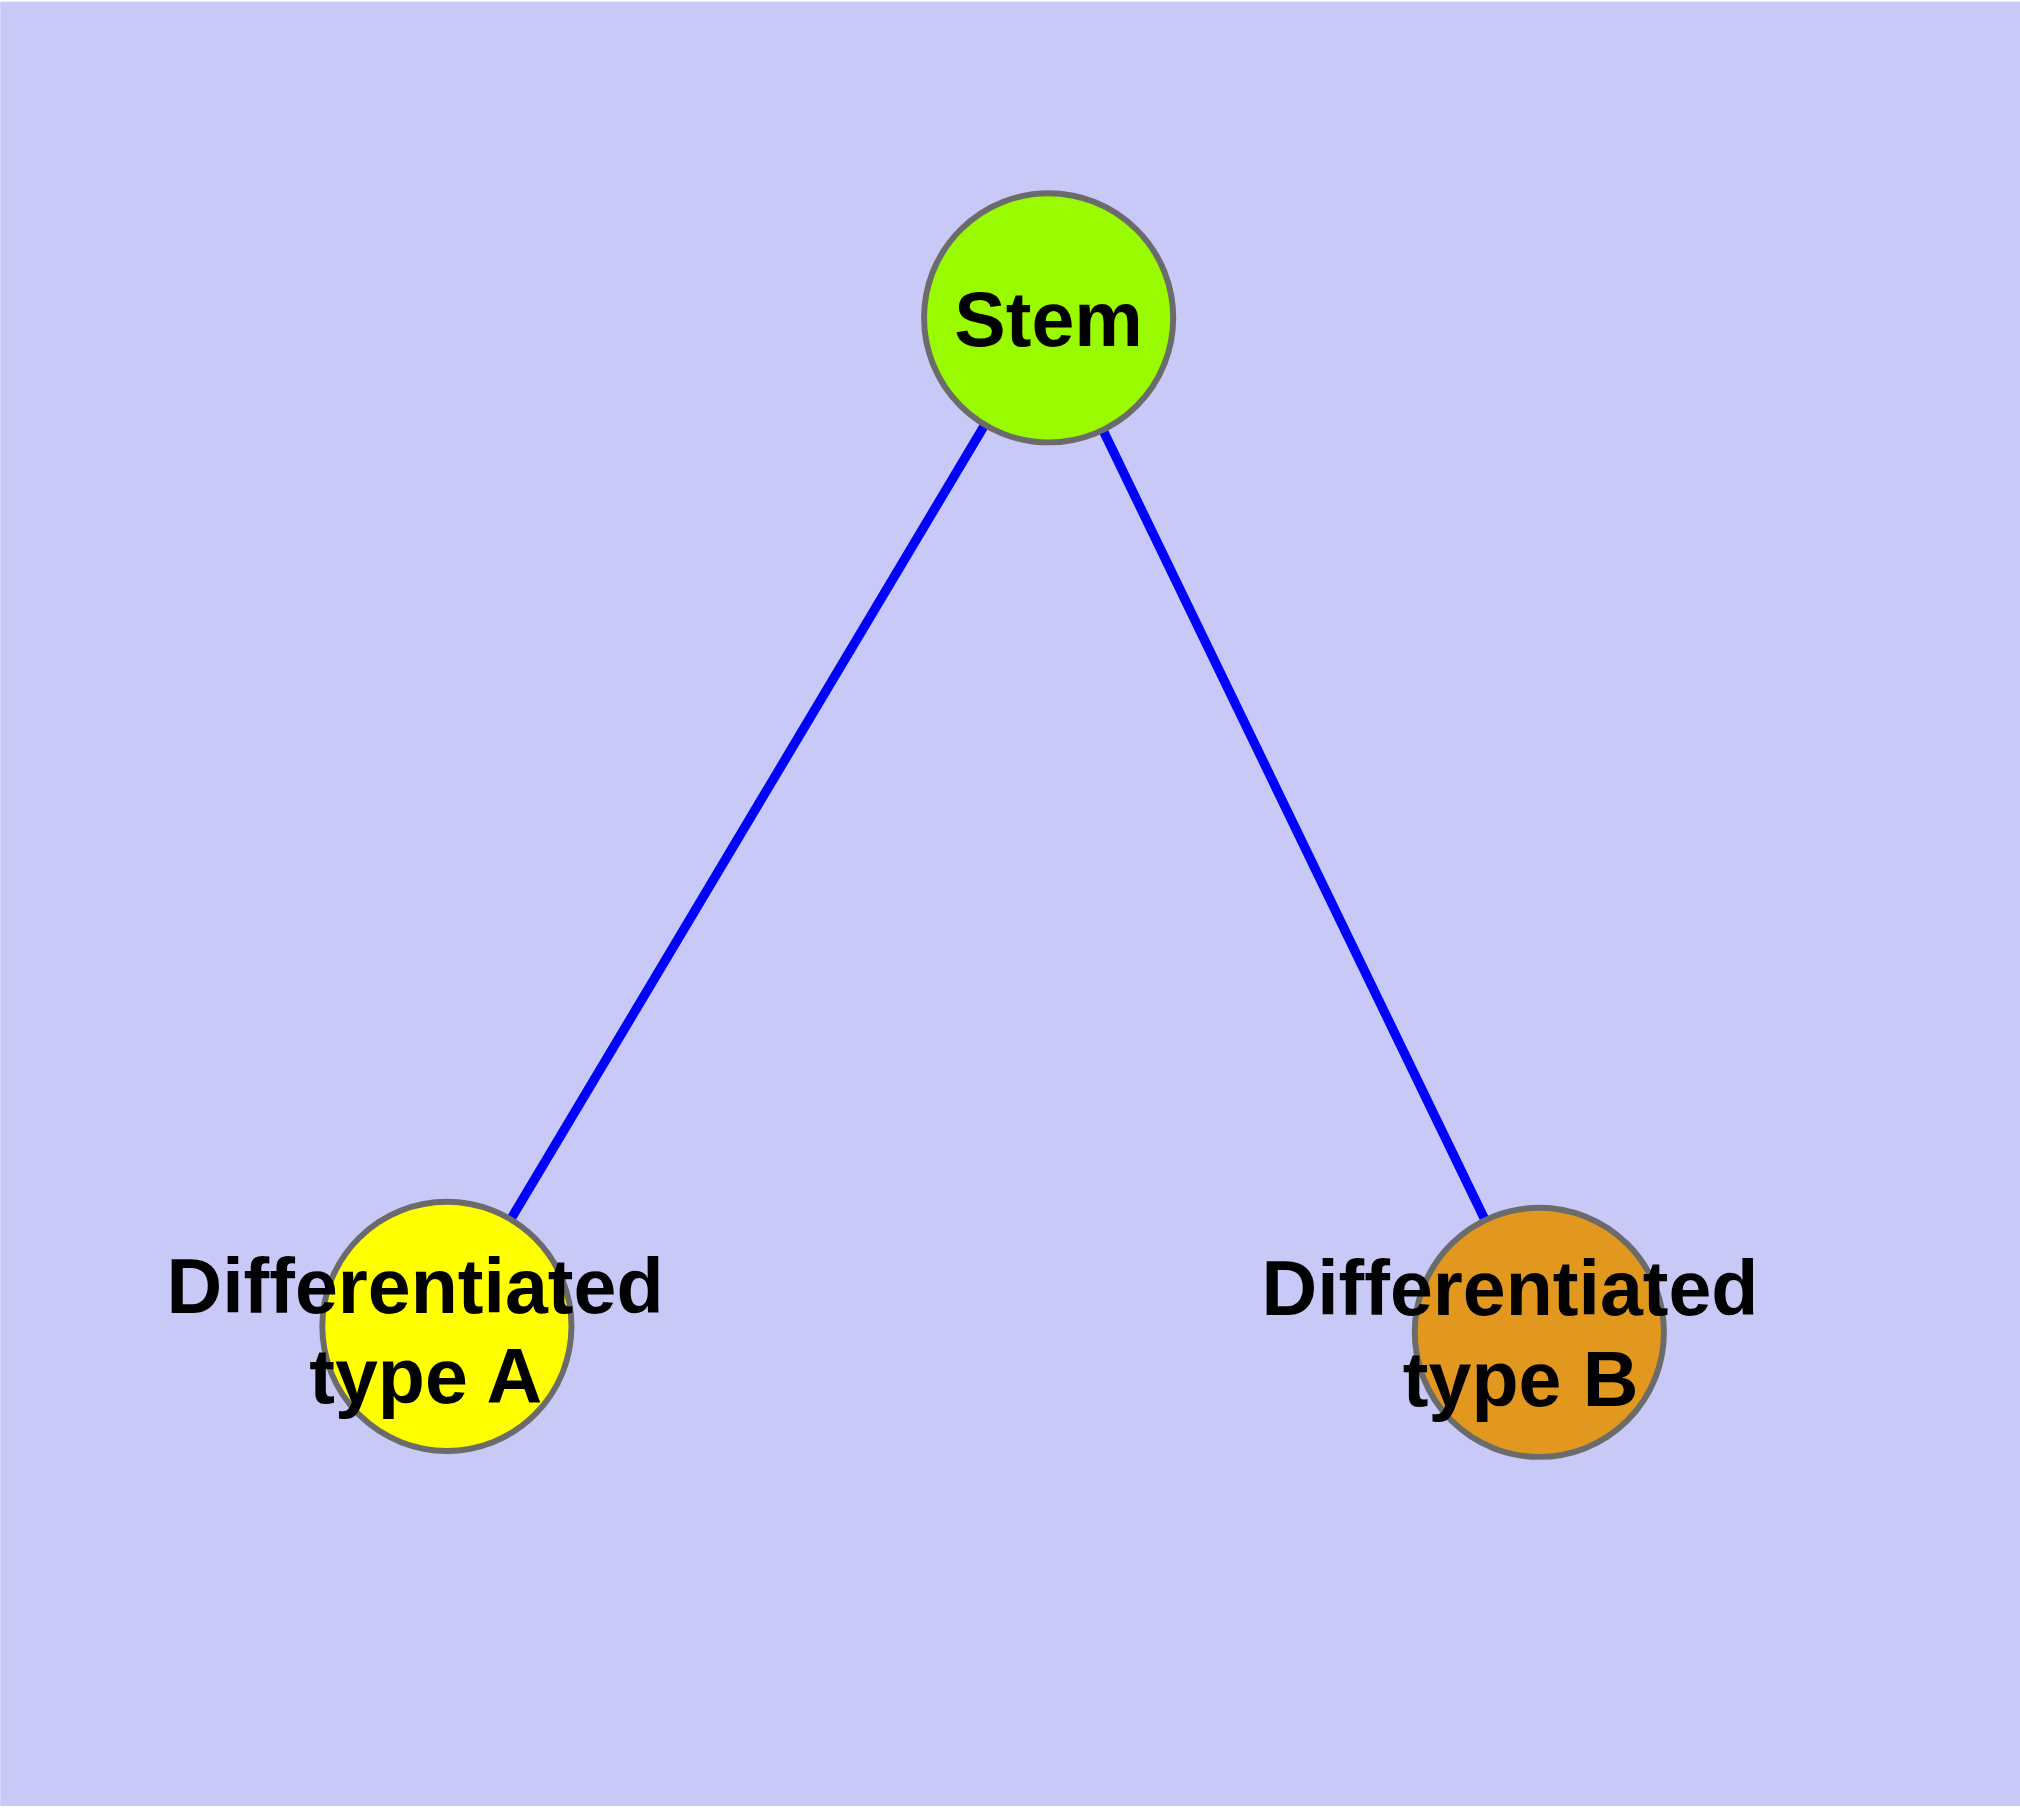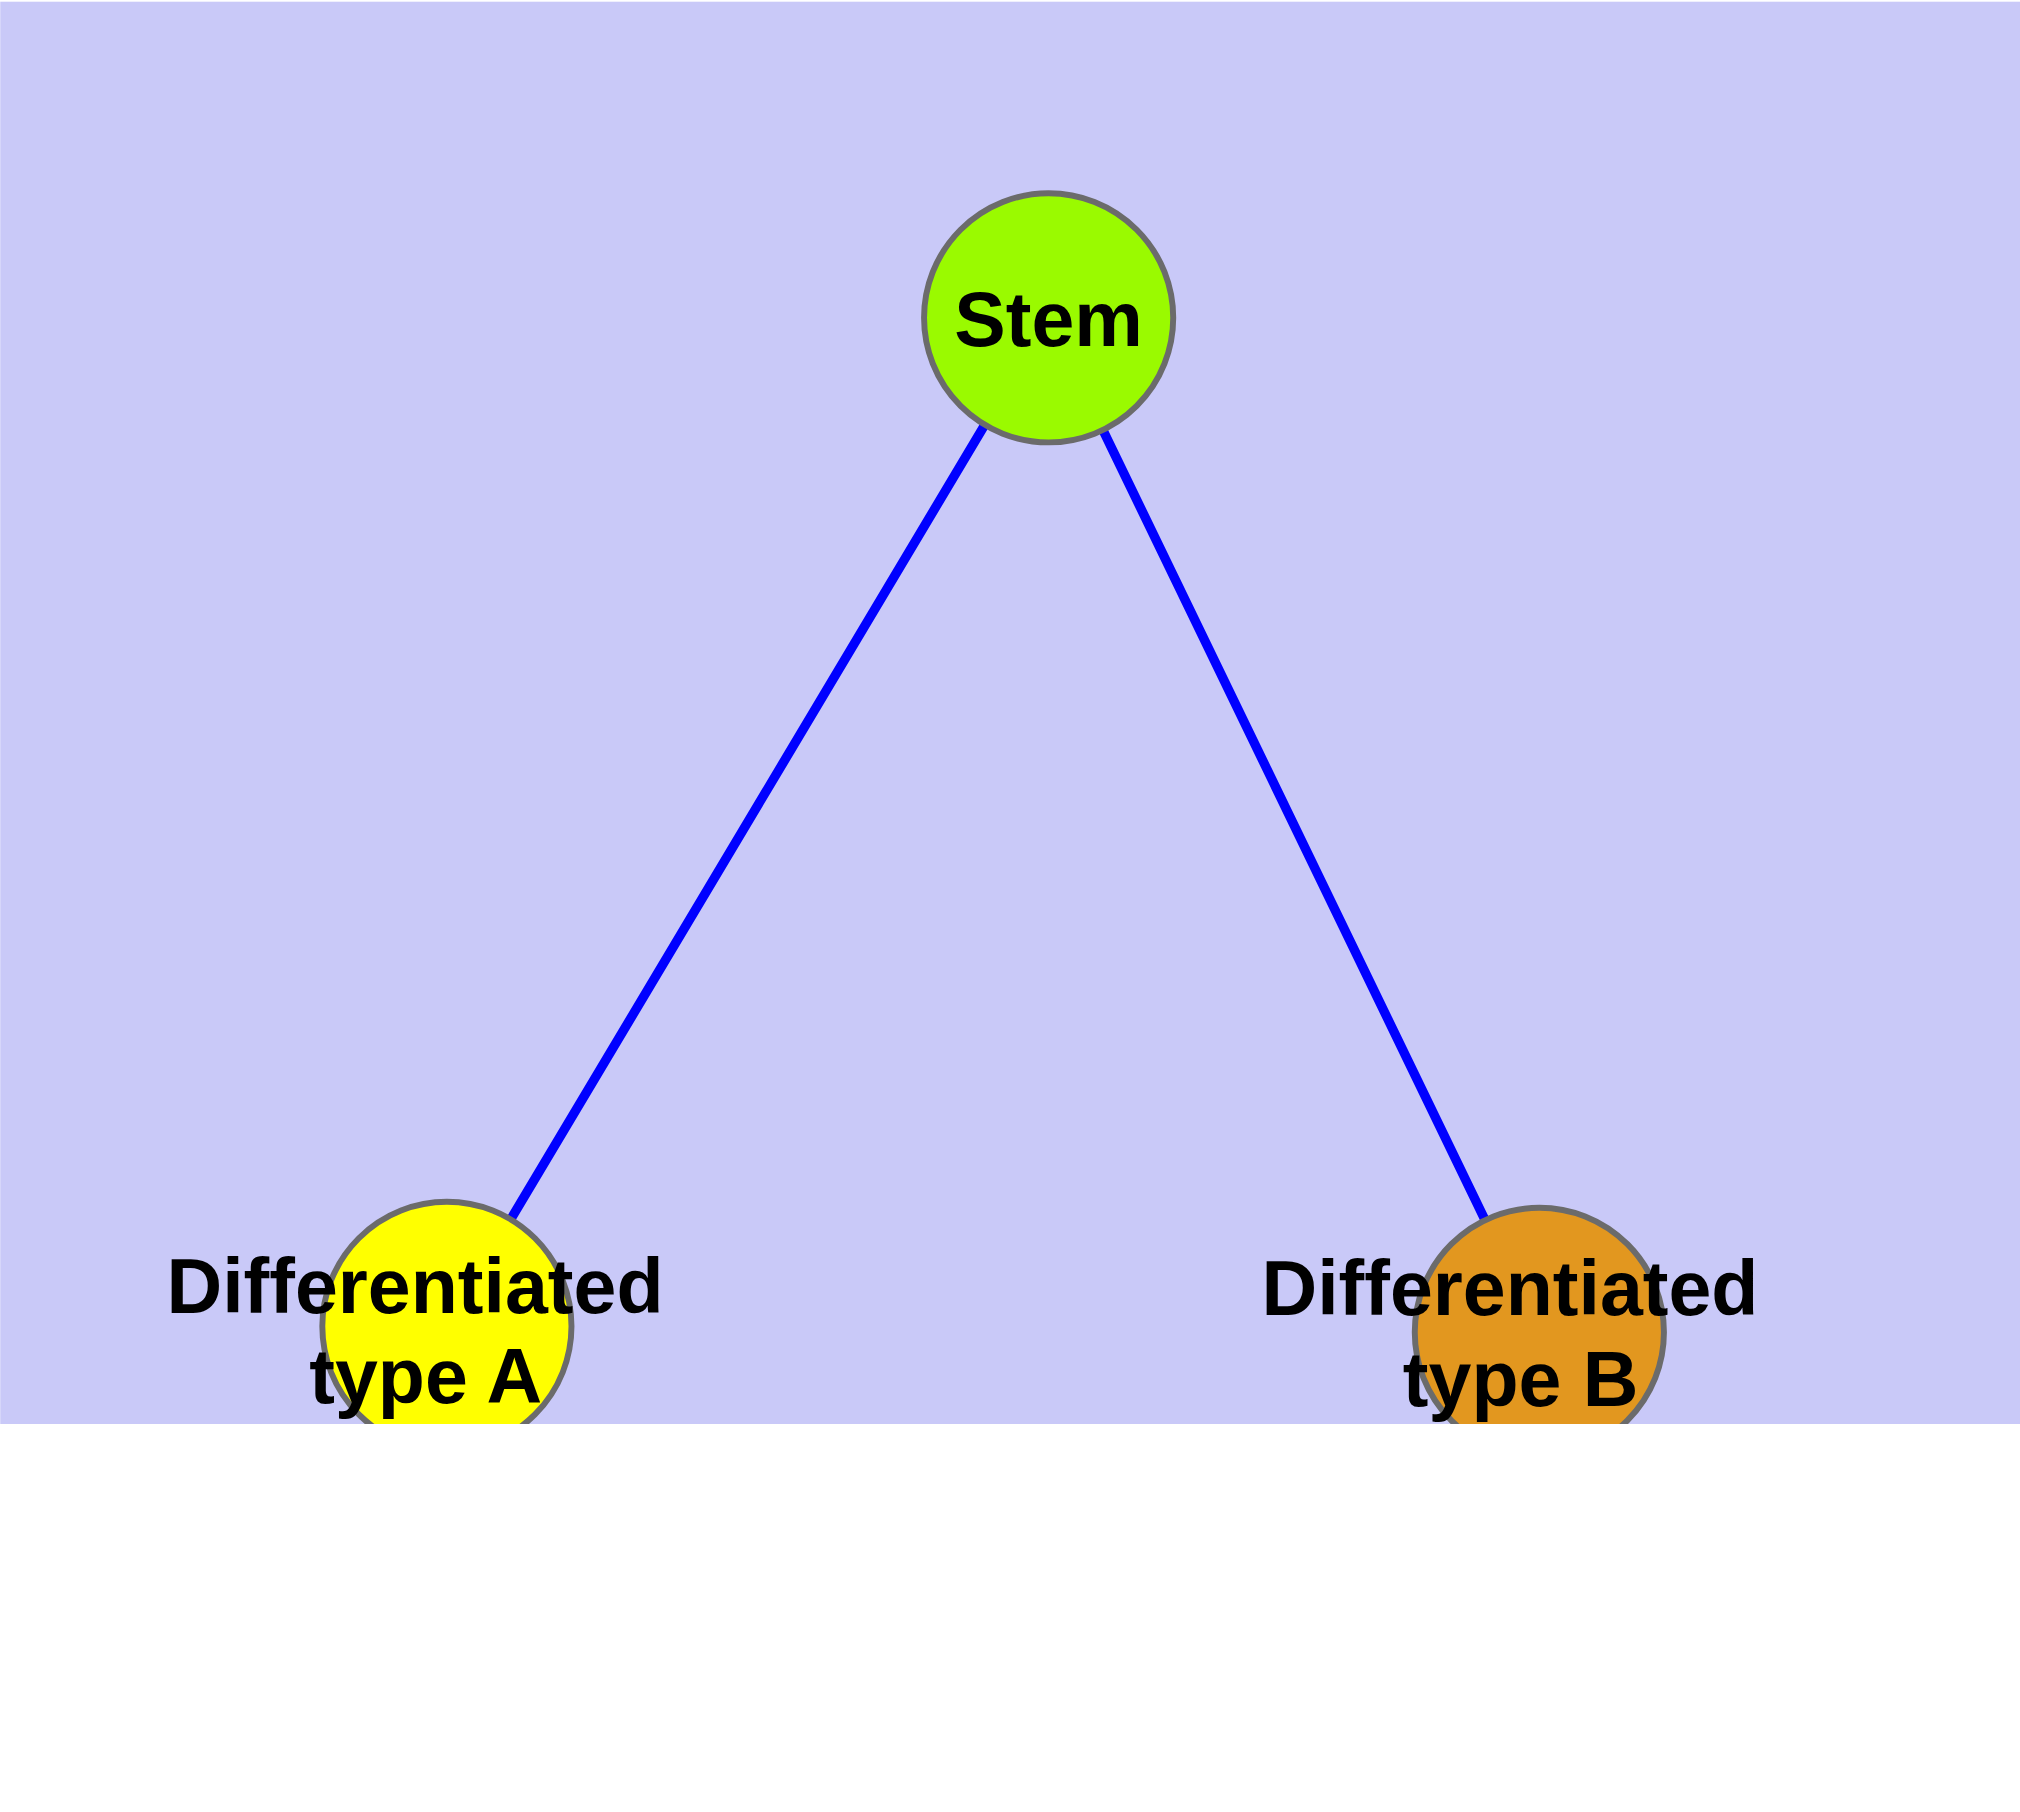--- a/index.html
+++ b/index.html
@@ -3,21 +3,21 @@
 <meta charset="utf-8">
 <style>
   html, body {
     margin: 0;
     padding: 0;
     background: #ffffff;
   }
   .stage {
     position: relative;
     width: 2021px;
-    height: 1424px;
+    height: 1812px;
     overflow: hidden;
   }
   svg.graph {
     display: block;
     width: 2021px;
     height: 1812px;
   }
   .node-label {
     font-family: "Liberation Sans", sans-serif;
     font-weight: 700;

